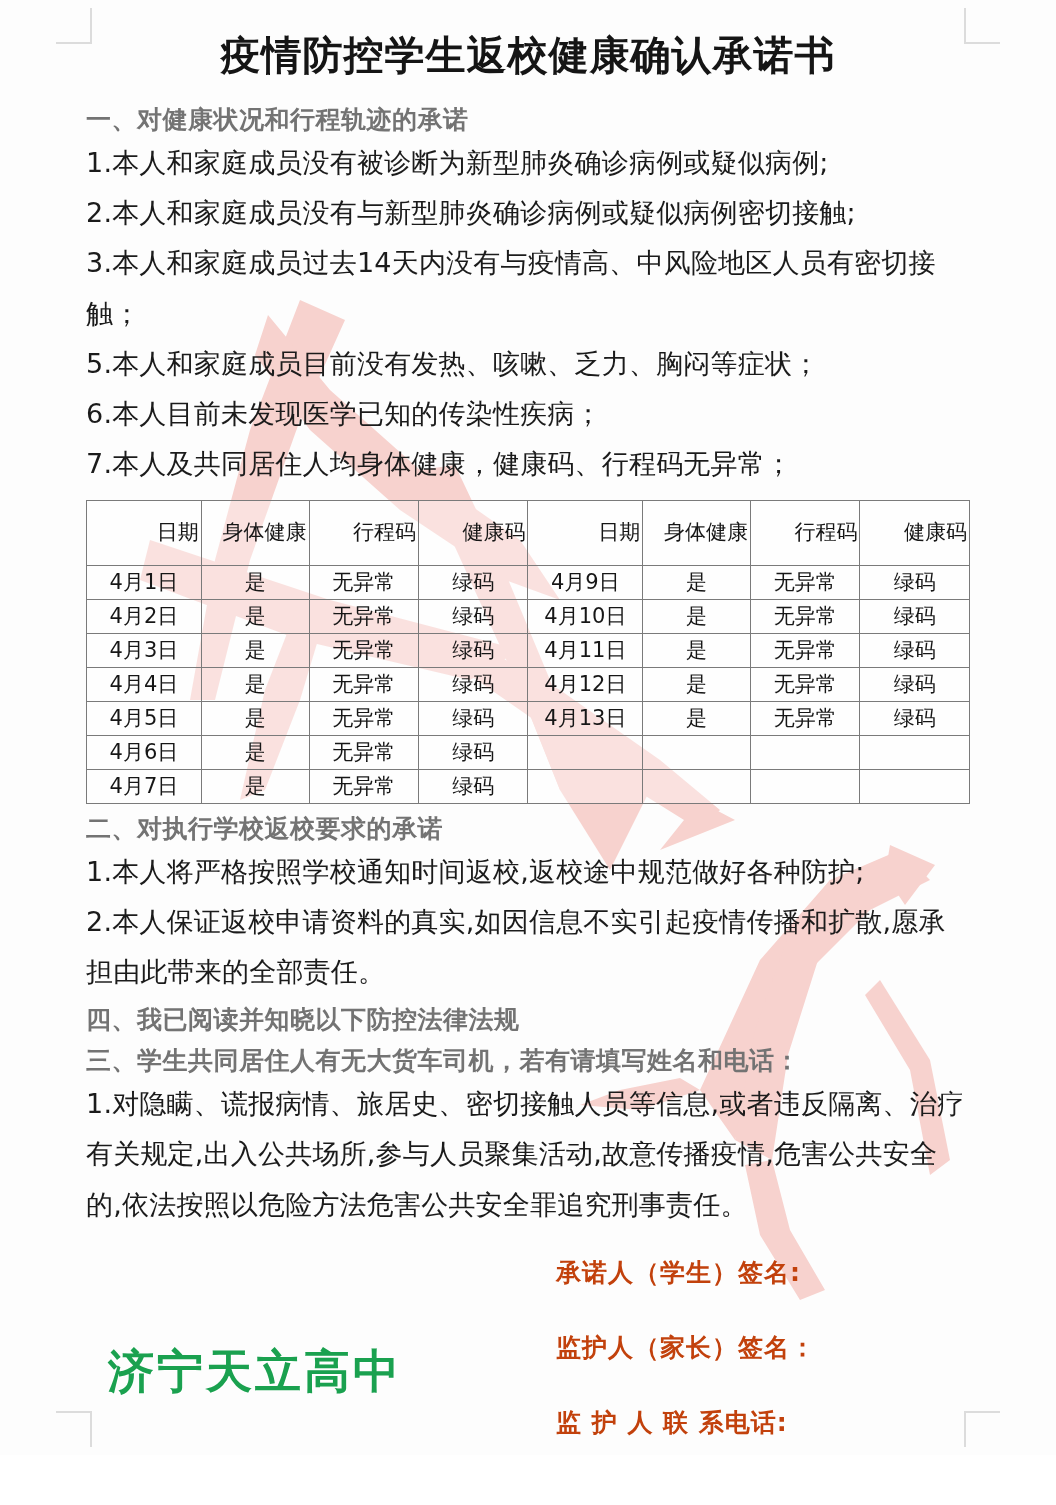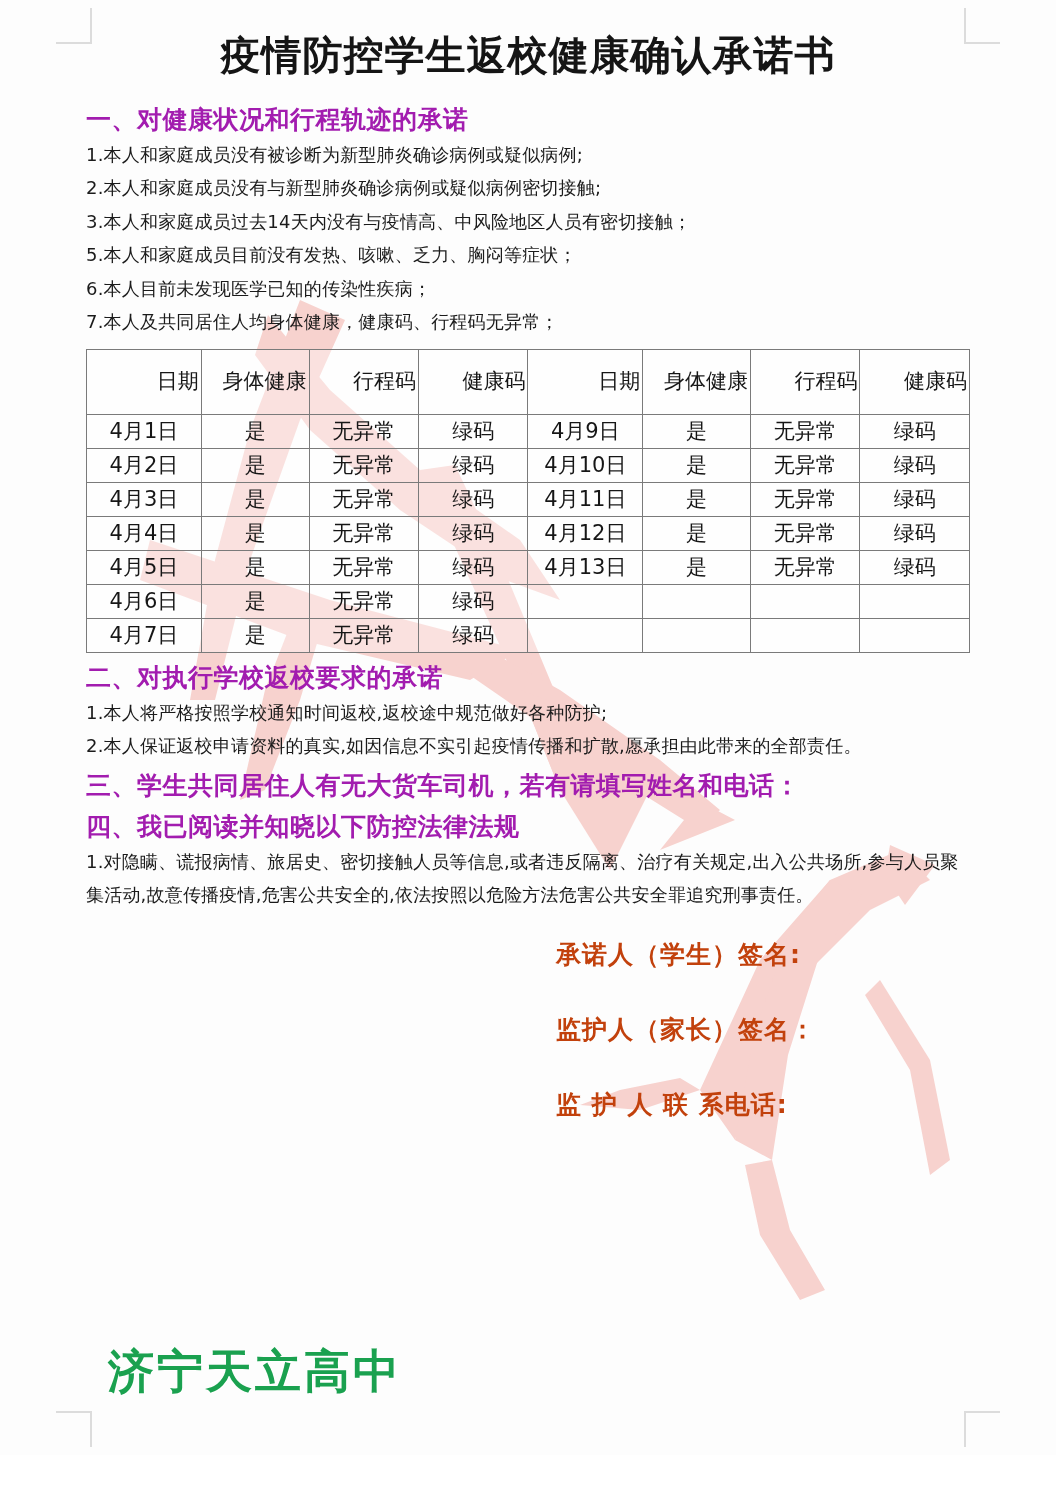--- a/index.html
+++ b/index.html
@@ -61,29 +61,29 @@
     padding-bottom: 4px;
   }
 
   .body-wrap {
     margin: 0 86px 0 86px;
   }
 
   .section-heading {
     font-size: 25px;
     font-weight: bold;
-    color: #a21caf;
+    color: #737373;
     margin: 0;
     padding: 16px 0 2px 0;
     letter-spacing: 0.5px;
   }
   .section-heading.tight { padding-top: 6px; }
 
   .clause {
-    font-size: 18px;
+    font-size: 27px;
     color: #1b1b1b;
     line-height: 1.86;
     margin: 0;
     letter-spacing: 0.2px;
   }
 
   
   table.health-table {
     width: 100%;
     border-collapse: collapse;
@@ -282,23 +282,23 @@
             <td></td>
             <td></td>
           </tr>
         </tbody>
       </table>
 
       <div class="section-heading tight">二、对执行学校返校要求的承诺</div>
       <p class="clause">1.本人将严格按照学校通知时间返校,返校途中规范做好各种防护;</p>
       <p class="clause">2.本人保证返校申请资料的真实,如因信息不实引起疫情传播和扩散,愿承担由此带来的全部责任。</p>
 
+      <div class="section-heading tight">四、我已阅读并知晓以下防控法律法规</div>
+
       <div class="section-heading tight">三、学生共同居住人有无大货车司机，若有请填写姓名和电话：</div>
-
-      <div class="section-heading tight">四、我已阅读并知晓以下防控法律法规</div>
       <p class="clause">1.对隐瞒、谎报病情、旅居史、密切接触人员等信息,或者违反隔离、治疗有关规定,出入公共场所,参与人员聚集活动,故意传播疫情,危害公共安全的,依法按照以危险方法危害公共安全罪追究刑事责任。</p>
 
       <div class="sign-block">
         <div class="sign-line">承诺人（学生）签名:</div>
         <div class="sign-line">监护人（家长）签名：</div>
         <div class="sign-line">监 护 人 联 系电话:</div>
       </div>
 
     </div>
   </div>

